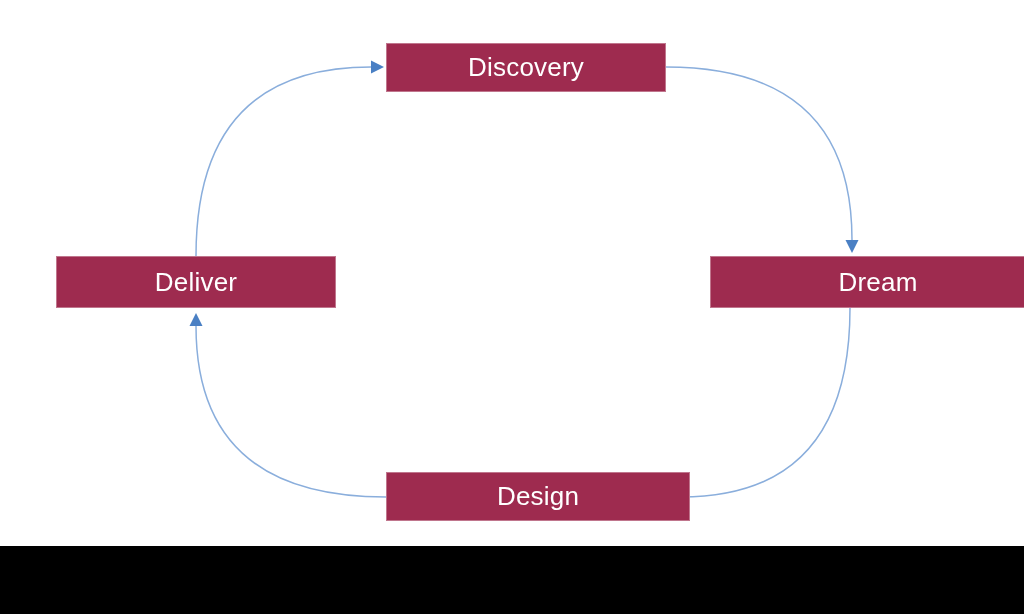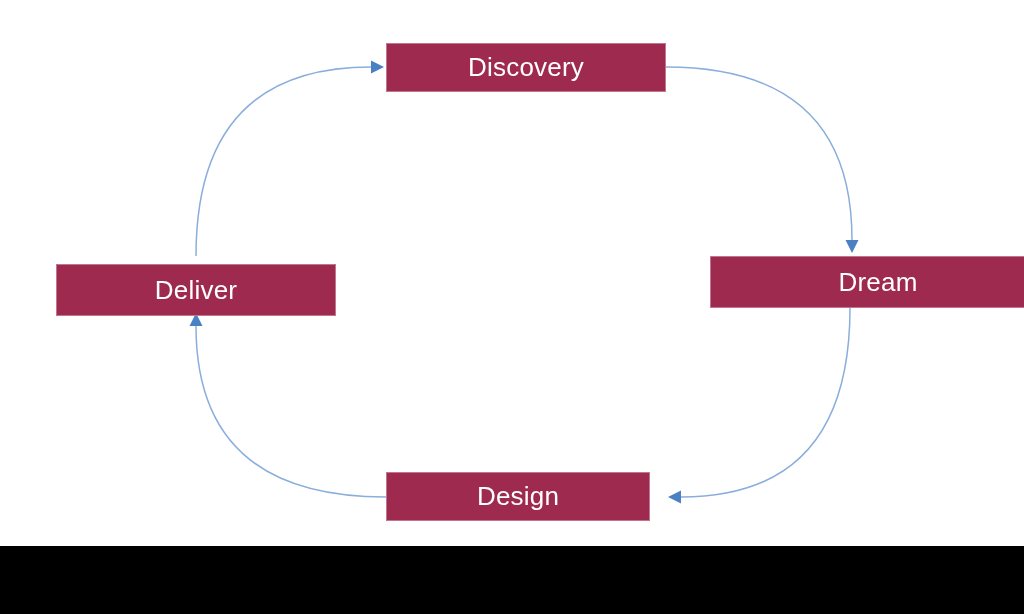--- a/index.html
+++ b/index.html
@@ -18,22 +18,22 @@
     background: var(--node-fill, #9E2B4F);
     border: 1px solid var(--node-border, #C0768D);
     color: var(--node-text, #fff);
     display: flex; align-items: center; justify-content: center;
     font-size: 26px;
     box-sizing: border-box;
     letter-spacing: 0.2px;
   }
   .node-discovery { left: 386px; top: 43px;  width: 280px; height: 49px; }
   .node-dream     { left: 710px; top: 256px; width: 336px; height: 52px; }
-  .node-deliver   { left: 56px;  top: 264px; width: 280px; height: 52px; }
-  .node-design    { left: 386px; top: 472px; width: 264px; height: 49px; }
+  .node-deliver   { left: 56px;  top: 256px; width: 280px; height: 52px; }
+  .node-design    { left: 386px; top: 472px; width: 304px; height: 49px; }
   svg.arrows {
     position: absolute; left: 0; top: 0;
     width: 1024px; height: 614px;
     pointer-events: none;
   }
   svg.arrows path {
     fill: none;
     stroke: var(--arrow-line, #8AAEDC);
     stroke-width: 1.5;
   }

